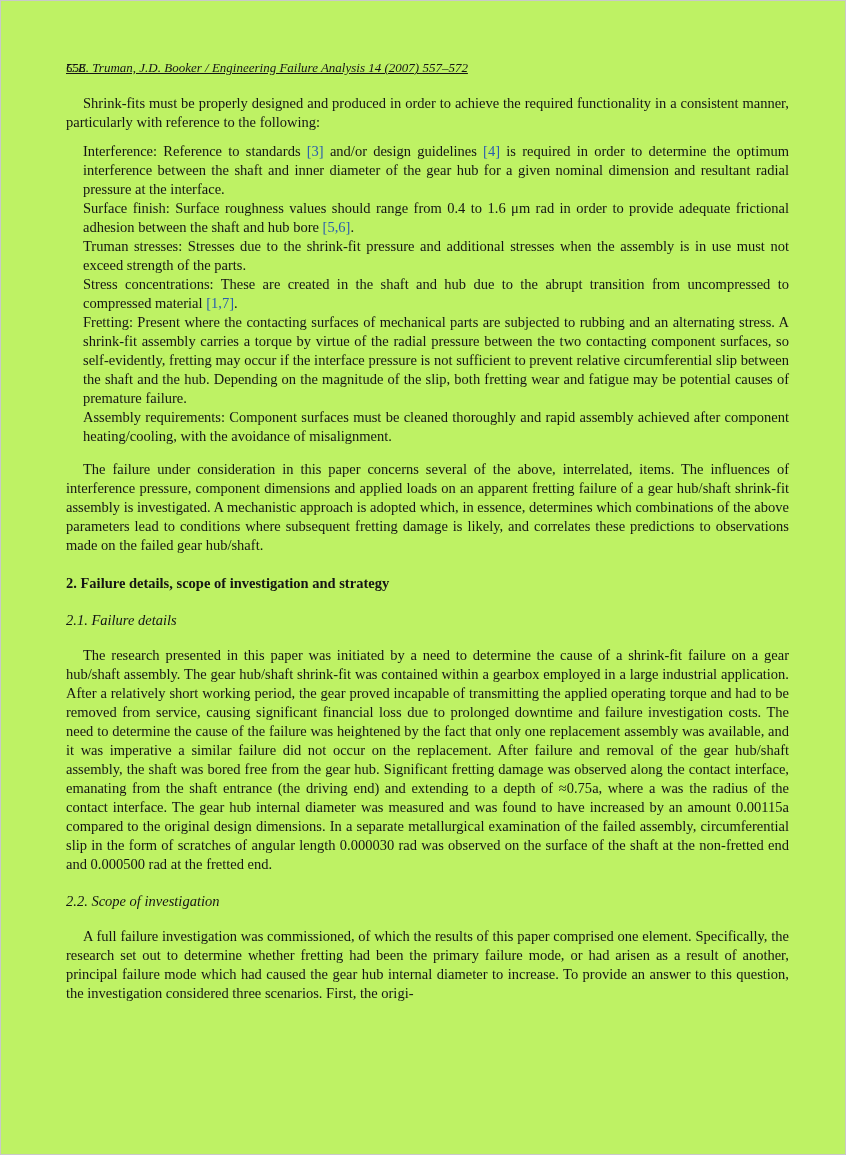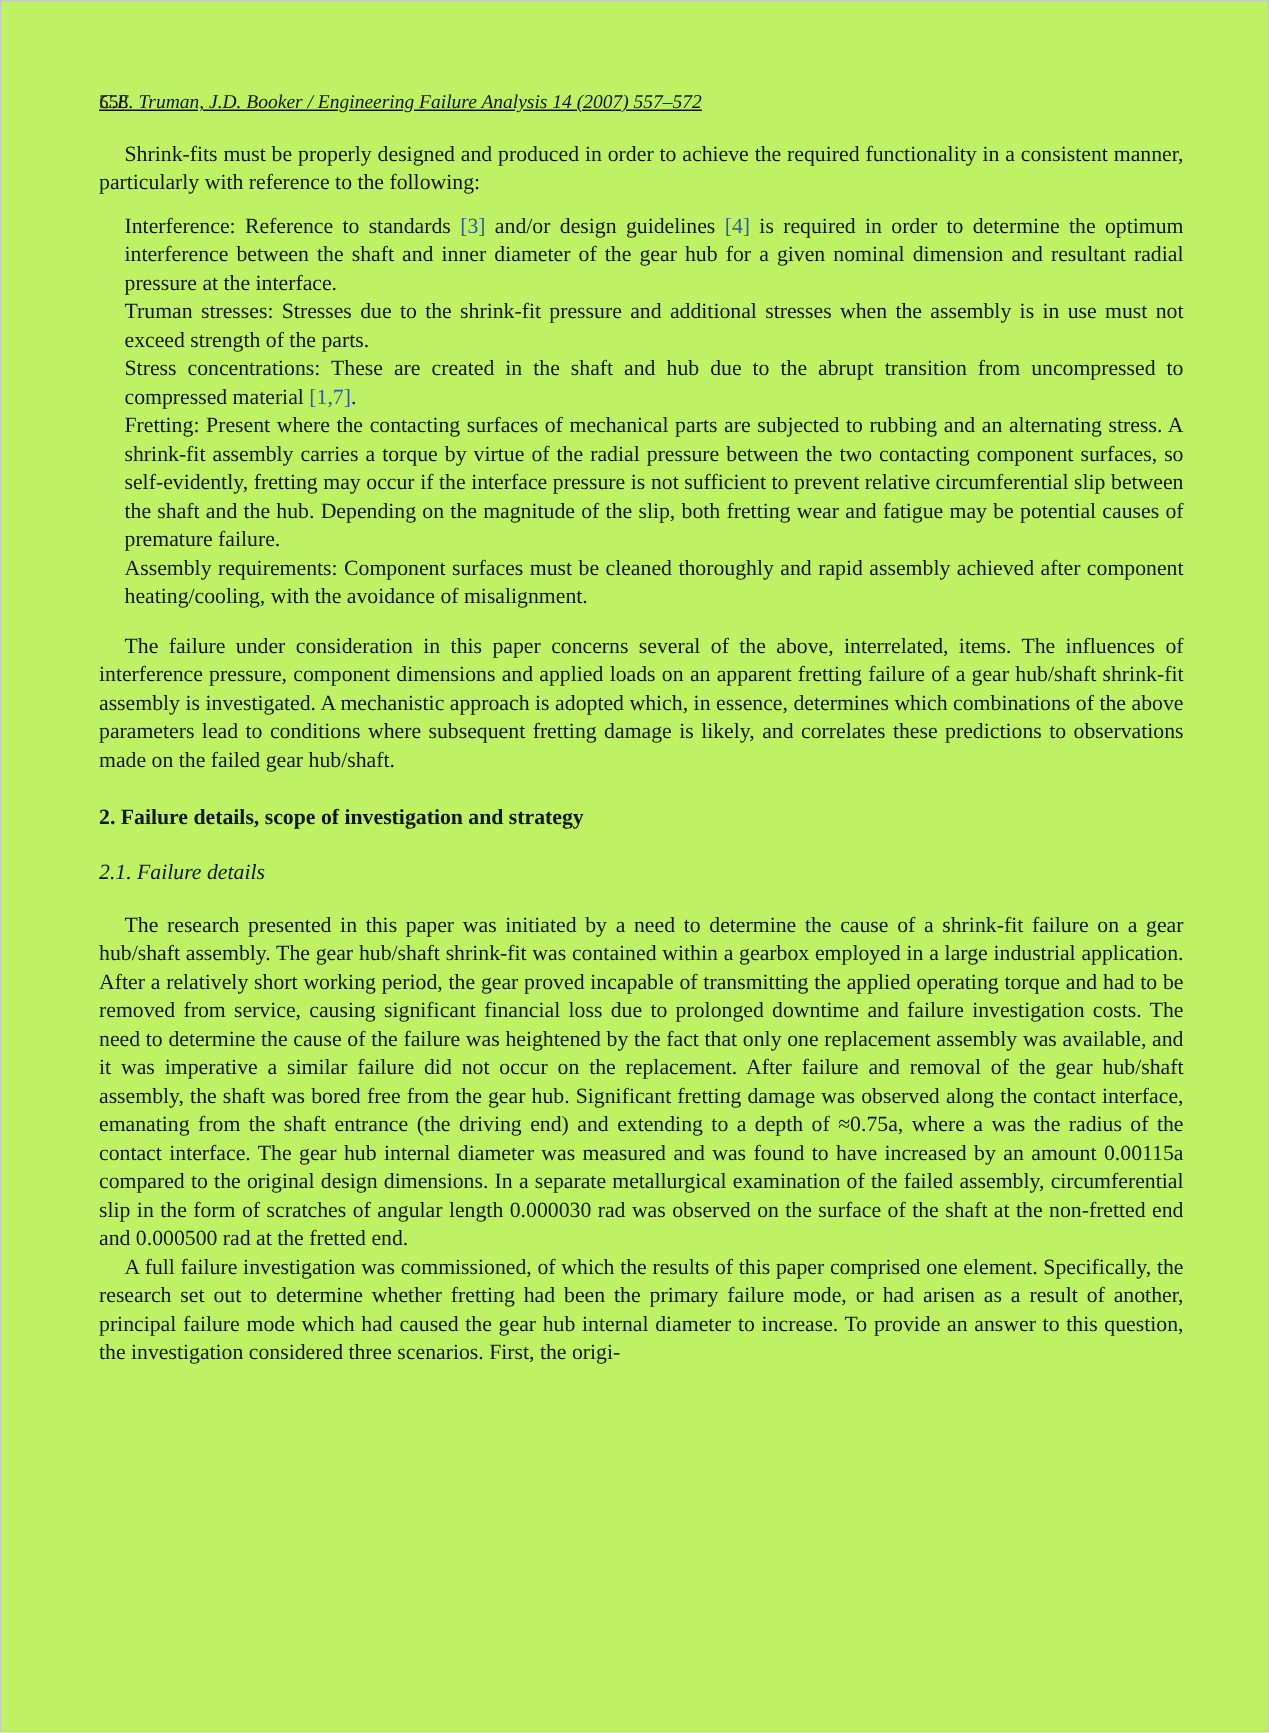--- a/index.html
+++ b/index.html
@@ -63,23 +63,25 @@
 <body>
 
 <div class="page">
   <div class="header">
     <span class="page-number">558</span>
     <span class="running-title">C.E. Truman, J.D. Booker / Engineering Failure Analysis 14 (2007) 557–572</span>
   </div>
   <div class="paper-body" id="paper-body">
       <div class="b-paragraph"><span>Shrink-fits must be properly designed and produced in order to achieve the required functionality in a consistent manner, particularly with reference to the following:</span></div>
       <div class="b-list-item"><span class="seg-italic">Interference</span><span>: Reference to standards </span><span class="seg-cite">[3]</span><span> and/or design guidelines </span><span class="seg-cite">[4]</span><span> is required in order to determine the optimum interference between the shaft and inner diameter of the gear hub for a given nominal dimension and resultant radial pressure at the interface.</span></div>
+      <div class="b-list-item"><span class="seg-italic">Surface finish</span><span>: Surface roughness values should range from 0.4 to 1.6 μm rad in order to provide adequate frictional adhesion between the shaft and hub bore </span><span class="seg-cite">[5,6]</span><span>.</span></div>
       <div class="b-list-item"><span class="seg-italic">Truman stresses</span><span>: Stresses due to the shrink-fit pressure and additional stresses when the assembly is in use must not exceed strength of the parts.</span></div>
       <div class="b-list-item"><span class="seg-italic">Stress concentrations</span><span>: These are created in the shaft and hub due to the abrupt transition from uncompressed to compressed material </span><span class="seg-cite">[1,7]</span><span>.</span></div>
       <div class="b-list-item"><span class="seg-italic">Fretting</span><span>: Present where the contacting surfaces of mechanical parts are subjected to rubbing and an alternating stress. A shrink-fit assembly carries a torque by virtue of the radial pressure between the two contacting component surfaces, so self-evidently, fretting may occur if the interface pressure is not sufficient to prevent relative circumferential slip between the shaft and the hub. Depending on the magnitude of the slip, both fretting wear and fatigue may be potential causes of premature failure.</span></div>
       <div class="b-list-item"><span class="seg-italic">Assembly requirements</span><span>: Component surfaces must be cleaned thoroughly and rapid assembly achieved after component heating/cooling, with the avoidance of misalignment.</span></div>
       <div class="b-paragraph"><span>The failure under consideration in this paper concerns several of the above, interrelated, items. The influences of interference pressure, component dimensions and applied loads on an apparent fretting failure of a gear hub/shaft shrink-fit assembly is investigated. A mechanistic approach is adopted which, in essence, determines which combinations of the above parameters lead to conditions where subsequent fretting damage is likely, and correlates these predictions to observations made on the failed gear hub/shaft.</span></div>
       <div class="b-heading"><span>2. Failure details, scope of investigation and strategy</span></div>
       <div class="b-subheading"><span>2.1. Failure details</span></div>
       <div class="b-paragraph"><span>The research presented in this paper was initiated by a need to determine the cause of a shrink-fit failure on a gear hub/shaft assembly. The gear hub/shaft shrink-fit was contained within a gearbox employed in a large industrial application. After a relatively short working period, the gear proved incapable of transmitting the applied operating torque and had to be removed from service, causing significant financial loss due to prolonged downtime and failure investigation costs. The need to determine the cause of the failure was heightened by the fact that only one replacement assembly was available, and it was imperative a similar failure did not occur on the replacement. After failure and removal of the gear hub/shaft assembly, the shaft was bored free from the gear hub. Significant fretting damage was observed along the contact interface, emanating from the shaft entrance (the driving end) and extending to a depth of ≈0.75</span><span class="seg-italic">a</span><span>, where </span><span class="seg-italic">a</span><span> was the radius of the contact interface. The gear hub internal diameter was measured and was found to have increased by an amount 0.00115</span><span class="seg-italic">a</span><span> compared to the original design dimensions. In a separate metallurgical examination of the failed assembly, circumferential slip in the form of scratches of angular length 0.000030 rad was observed on the surface of the shaft at the non-fretted end and 0.000500 rad at the fretted end.</span></div>
+      <div class="b-subheading"><span>2.2. Scope of investigation</span></div>
       <div class="b-paragraph"><span>A full failure investigation was commissioned, of which the results of this paper comprised one element. Specifically, the research set out to determine whether fretting had been the primary failure mode, or had arisen as a result of another, principal failure mode which had caused the gear hub internal diameter to increase. To provide an answer to this question, the investigation considered three scenarios. First, the origi-</span></div>
     </div>
 </div>
 
 </body></html>

